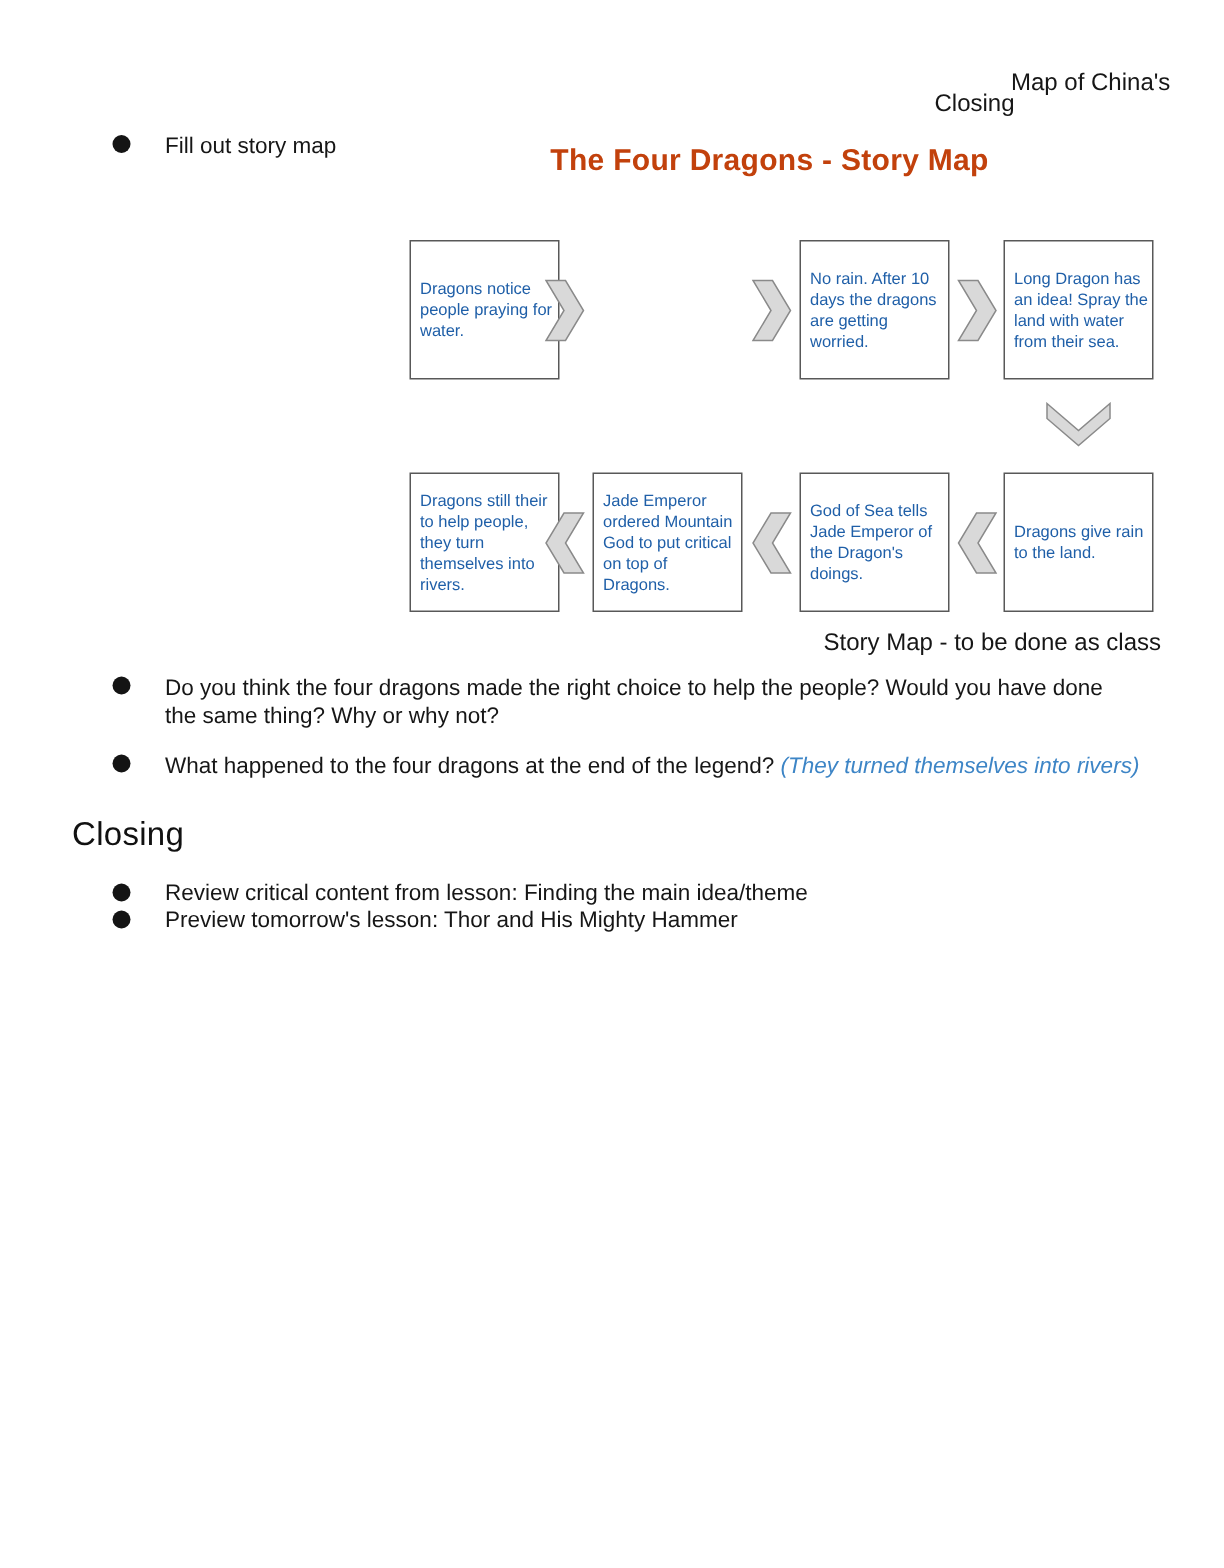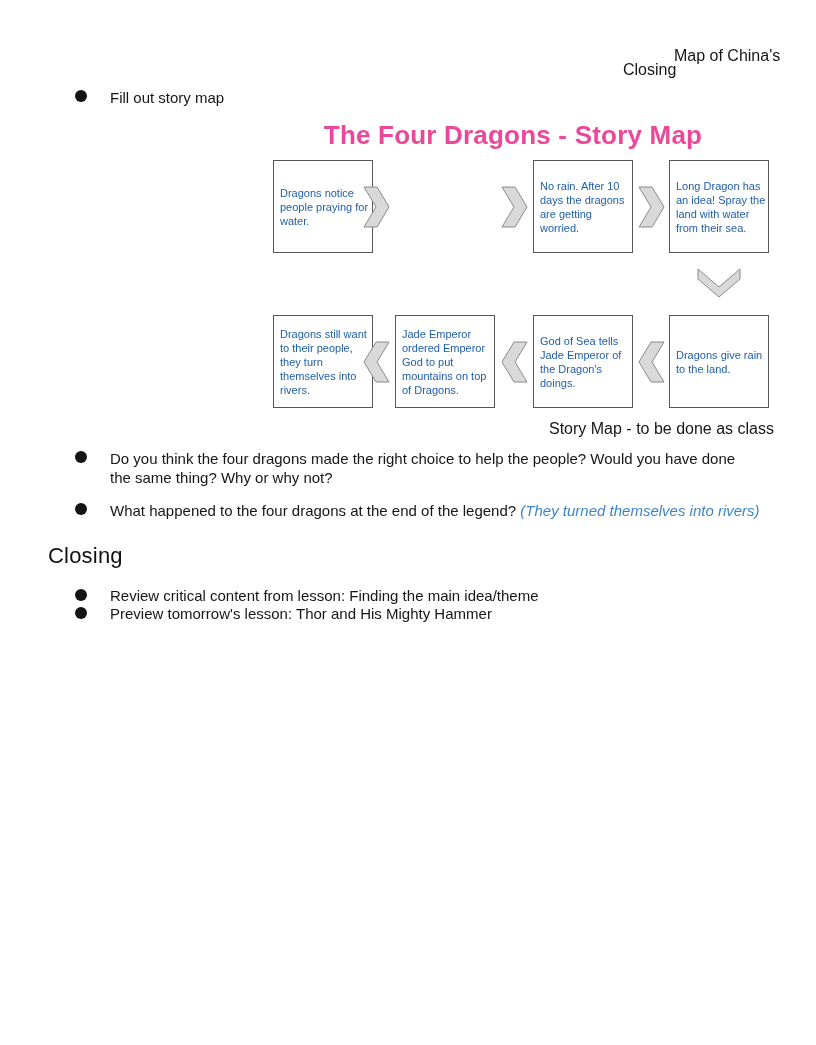--- a/index.html
+++ b/index.html
@@ -9,22 +9,22 @@
   }
   .frag { position:absolute; font-size:16px; color:#161616; white-space:nowrap; }
 
   
   .bullet-item { position:absolute; display:flex; align-items:flex-start; }
   .dot { width:12px; height:12px; border-radius:50%; background:#141414; flex:none; margin-top:2px; }
   .bullet-text { margin-left:23px; font-size:15px; line-height:19px; color:#161616; }
 
   
   .sm-title {
-    position:absolute; left:257px; top:120px; width:512px; text-align:center;
-    font-size:26px; font-weight:700; color:#ec4899; letter-spacing:0.2px;
+    position:absolute; left:257px; top:96px; width:512px; text-align:center;
+    font-size:20px; font-weight:700; color:#c2410c; letter-spacing:0.2px;
   }
 
   
   .diagram { position:absolute; left:257px; top:160px; width:512px; height:248px; }
   .sm-box {
     position:absolute; width:100px; height:93px; box-sizing:border-box;
     border:1px solid #585858; background:#ffffff;
     display:flex; align-items:center; padding:2px 2px 2px 6px;
   }
   .sm-box .txt { font-size:11px; line-height:14px; color:#1f5fa8; }
@@ -79,24 +79,24 @@
     </svg>
     <svg class="arrow ar1 gc" width="27" height="42" viewBox="0 0 27 42">
       <polygon points="1,1 14,1 26,21 14,41 1,41 13,21" fill="#d9d9d9" stroke="#8a8a8a" stroke-width="1"></polygon>
     </svg>
 
     <svg class="arrow adown" width="44" height="30" viewBox="0 0 44 30">
       <polygon points="1,1 22,19 43,1 43,11 22,29 1,11" fill="#d9d9d9" stroke="#8a8a8a" stroke-width="1"></polygon>
     </svg>
 
     <div class="sm-box r2 c1">
-      <span class="txt">Dragons still want to their people, they turn themselves into rivers.</span>
+      <span class="txt">Dragons still their to help people, they turn themselves into rivers.</span>
     </div>
     <div class="sm-box r2 c2">
-      <span class="txt">Jade Emperor ordered Emperor God to put mountains on top of Dragons.</span>
+      <span class="txt">Jade Emperor ordered Mountain God to put critical on top of Dragons.</span>
     </div>
     <div class="sm-box r2 c3">
       <span class="txt">God of Sea tells Jade Emperor of the Dragon's doings.</span>
     </div>
     <div class="sm-box r2 c4">
       <span class="txt">Dragons give rain to the land.</span>
     </div>
 
     <svg class="arrow ar2 ga" width="27" height="42" viewBox="0 0 27 42">
       <polygon points="26,1 13,1 1,21 13,41 26,41 14,21" fill="#d9d9d9" stroke="#8a8a8a" stroke-width="1"></polygon>

